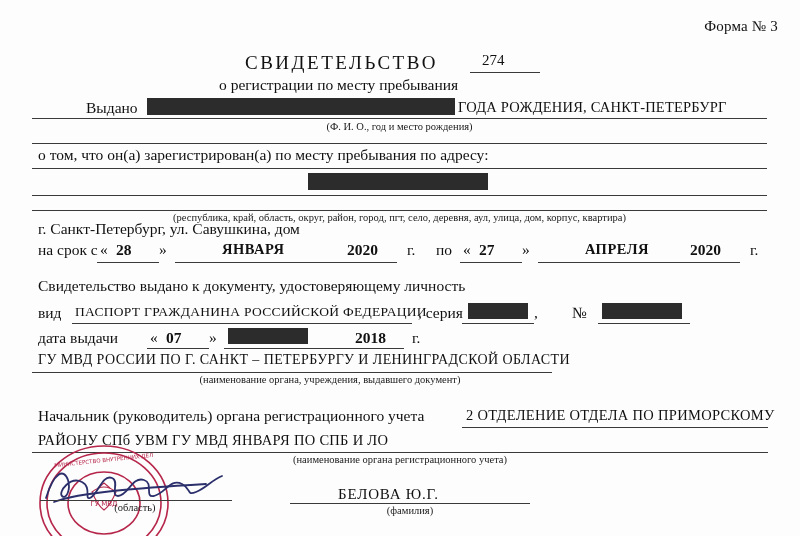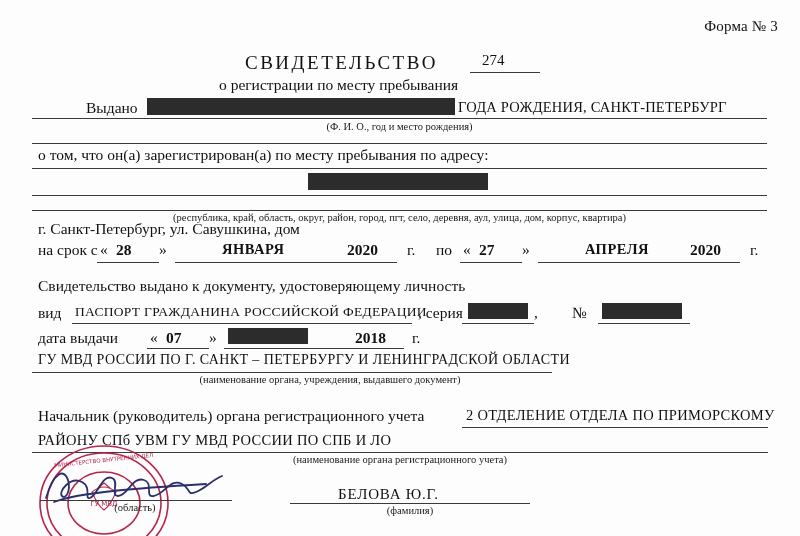--- a/index.html
+++ b/index.html
@@ -264,21 +264,21 @@
   <div class="rule rule-date-a"></div>
   <div class="rule rule-date-b"></div>
 
   <div class="abs organ-text">ГУ  МВД  РОССИИ  ПО  Г. САНКТ – ПЕТЕРБУРГУ  И  ЛЕНИНГРАДСКОЙ ОБЛАСТИ</div>
   <div class="rule rule-organ"></div>
   <div class="abs caption cap-organ">(наименование органа, учреждения, выдавшего документ)</div>
 
   <div class="abs head-lbl">Начальник (руководитель) органа регистрационного учета</div>
   <div class="abs head-val1">2 ОТДЕЛЕНИЕ ОТДЕЛА  ПО ПРИМОРСКОМУ</div>
   <div class="rule rule-head1"></div>
-  <div class="abs head-val2">РАЙОНУ СПб УВМ  ГУ  МВД  РОССИИ  ПО СПБ  И  ЛО</div>
+  <div class="abs head-val2">РАЙОНУ СПб УВМ  ГУ  МВД  ЯНВАРЯ  ПО СПБ  И  ЛО</div>
   <div class="rule rule-head2"></div>
   <div class="abs caption cap-head">(наименование органа регистрационного учета)</div>
 
   <svg class="abs stamp" viewBox="0 0 136 118">
     <g stroke="#b6264a" fill="none" stroke-width="1.6">
       <ellipse cx="68" cy="59" rx="64" ry="57"></ellipse>
       <ellipse cx="68" cy="59" rx="57" ry="50"></ellipse>
       <ellipse cx="68" cy="59" rx="36" ry="31"></ellipse>
     </g>
     <g fill="#b6264a" font-family="DejaVu Sans, sans-serif" font-size="5.5">

